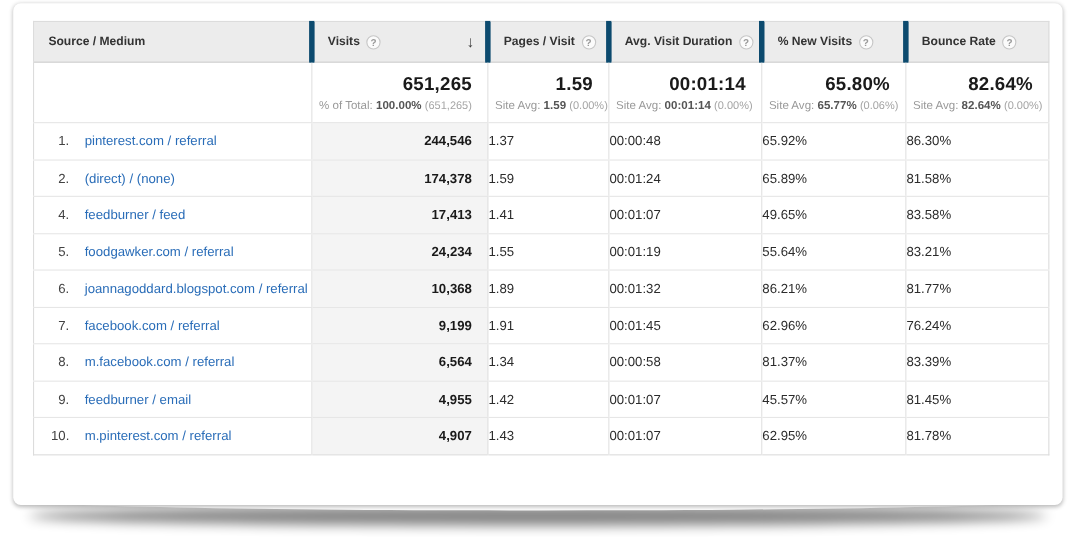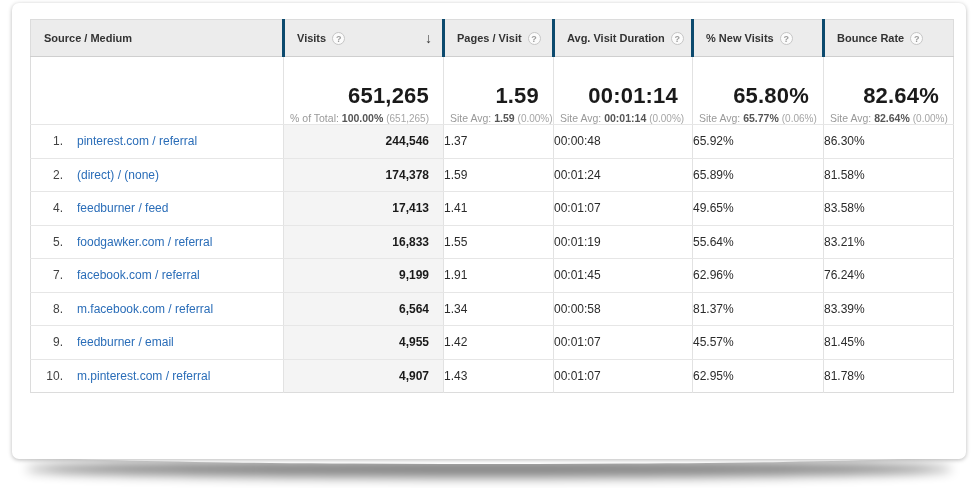--- a/index.html
+++ b/index.html
@@ -52,21 +52,21 @@
 
   thead th {
     background: var(--header-bg);
     height: 37px;
     font-size: 11px;
     font-weight: bold;
     color: #333;
     text-align: left;
     vertical-align: middle;
     border-bottom: 1px solid #cfcfcf;
-    border-left: 3px solid #0c4a6e;
+    border-left: 5px solid #0c4a6e;
     padding: 0 8px 0 12px;
     white-space: nowrap;
     cursor: pointer;
   }
   thead th:first-child { border-left: none; padding-left: 13px; }
   .th-inner { display: flex; align-items: center; }
   .th-label { display: inline-block; }
   .help-icon {
     display: inline-block;
     width: 13px; height: 13px;
@@ -96,22 +96,22 @@
 
   
   tr.summary-row { height: 55px; }
   tr.summary-row td {
     border-bottom: 1px solid #e6e6e6;
     vertical-align: top;
     text-align: right;
     padding: 0 14px 0 6px;
   }
   .sum-main {
-    margin-top: 26px;
-    font-size: 22px;
+    margin-top: 10px;
+    font-size: 17px;
     font-weight: bold;
     color: #1a1a1a;
     letter-spacing: 0.2px;
     white-space: nowrap;
   }
   .sum-sub {
     margin-top: 3px;
     font-size: 10.5px;
     color: #999;
     white-space: nowrap;
@@ -264,27 +264,37 @@
     <td class="cell-metric">1.41</td>
     <td class="cell-metric">00:01:07</td>
     <td class="cell-metric">49.65%</td>
     <td class="cell-metric">83.58%</td>
   </tr>
 
   <tr class="data-row">
     <td class="cell-source">
       <span class="rank">5.</span><a class="source-link">foodgawker.com / referral</a>
     </td>
-    <td class="cell-visits">16,833</td>
+    <td class="cell-visits">24,234</td>
     <td class="cell-metric">1.55</td>
     <td class="cell-metric">00:01:19</td>
     <td class="cell-metric">55.64%</td>
     <td class="cell-metric">83.21%</td>
   </tr>
 
+  <tr class="data-row">
+    <td class="cell-source">
+      <span class="rank">6.</span><a class="source-link">joannagoddard.blogspot.com / referral</a>
+    </td>
+    <td class="cell-visits">10,368</td>
+    <td class="cell-metric">1.89</td>
+    <td class="cell-metric">00:01:32</td>
+    <td class="cell-metric">86.21%</td>
+    <td class="cell-metric">81.77%</td>
+  </tr>
 
   <tr class="data-row">
     <td class="cell-source">
       <span class="rank">7.</span><a class="source-link">facebook.com / referral</a>
     </td>
     <td class="cell-visits">9,199</td>
     <td class="cell-metric">1.91</td>
     <td class="cell-metric">00:01:45</td>
     <td class="cell-metric">62.96%</td>
     <td class="cell-metric">76.24%</td>

